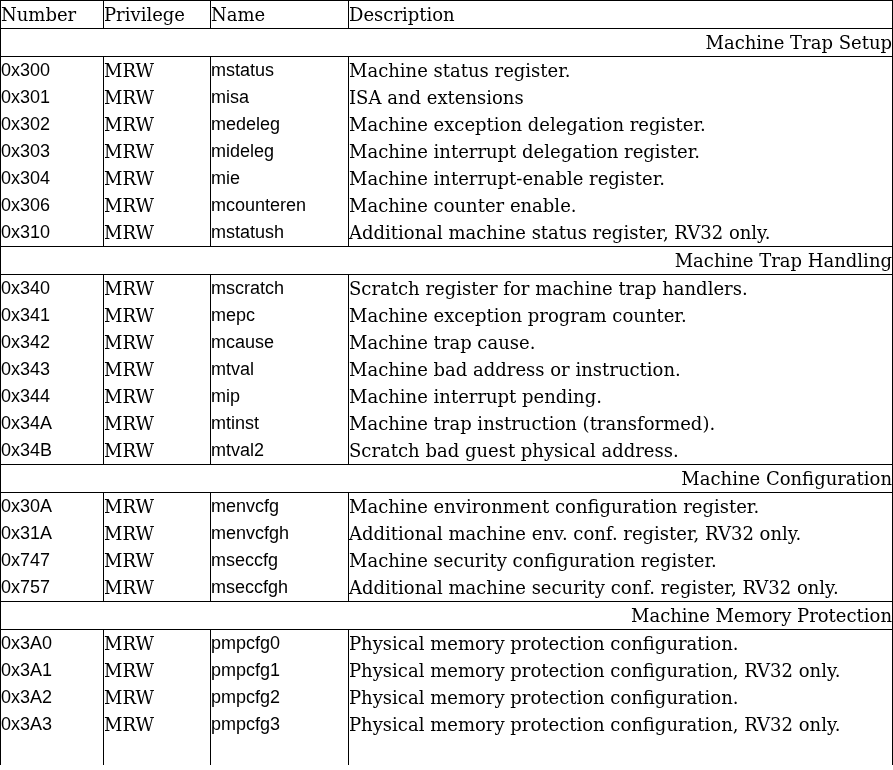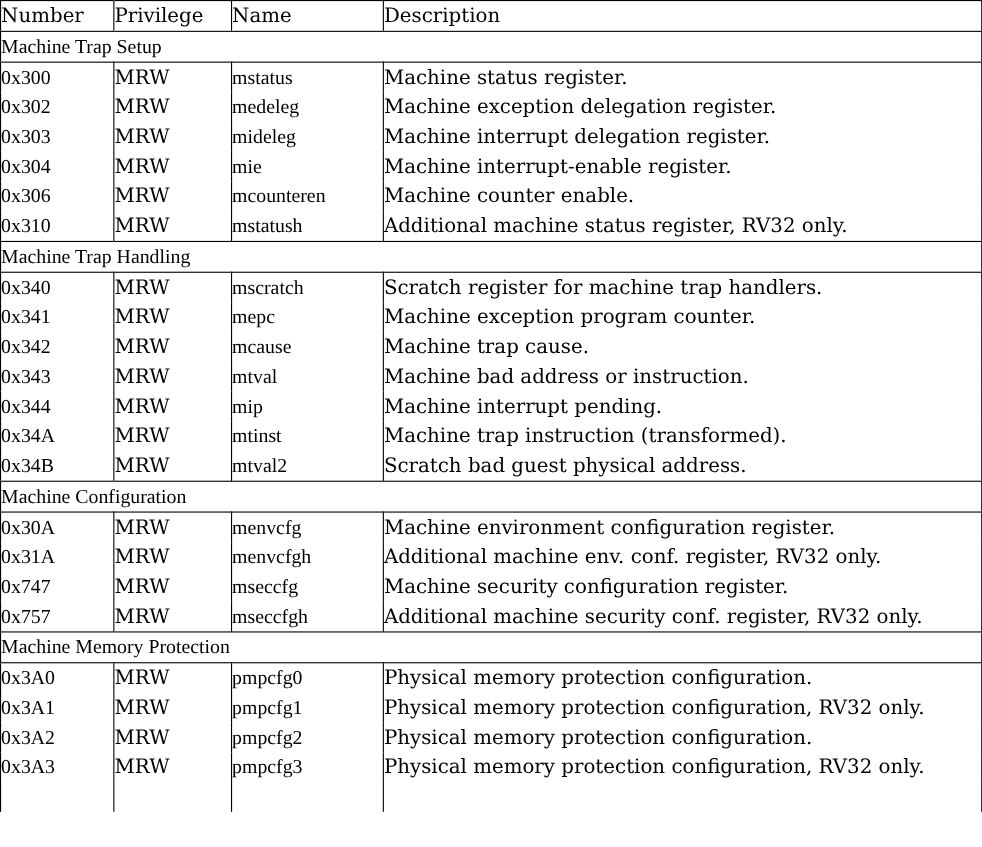--- a/index.html
+++ b/index.html
@@ -41,30 +41,29 @@
     border-left: 1.2px solid #000000;
   }
   
   tr.header-row th {
     border-bottom: 1.5px solid #000000;
     margin-top: 44px;
   }
   tr.section-row td {
     border-top: 1.5px solid #000000;
     border-bottom: 1.5px solid #000000;
-    text-align: left;
-    font-family: Liberation Serif, serif;
+    text-align: right;
   }
   
   .col-number  { padding-left: 15px; }
   .col-priv    { padding-left: 12px; }
   .col-name    { padding-left: 10px; }
   .col-desc    { padding-left: 14px; }
   td.mono {
-    font-family: Liberation Serif, serif;
+    font-family: Liberation Sans, sans-serif;
     font-size: 17px;
   }
   tr.cutoff-row td {
     height: 27px;
   }
   tr.cutoff-row td + td {
     border-left: 1.2px solid #000000;
   }
 </style>
 </head>
@@ -91,20 +90,26 @@
       <td colspan="4">Machine Trap Setup</td>
     </tr>
 
     <tr class="data-row">
       <td class="mono col-number">0x300</td>
       <td class="col-priv">MRW</td>
       <td class="mono col-name">mstatus</td>
       <td class="col-desc">Machine status register.</td>
     </tr>
 
+    <tr class="data-row">
+      <td class="mono col-number">0x301</td>
+      <td class="col-priv">MRW</td>
+      <td class="mono col-name">misa</td>
+      <td class="col-desc">ISA and extensions</td>
+    </tr>
 
     <tr class="data-row">
       <td class="mono col-number">0x302</td>
       <td class="col-priv">MRW</td>
       <td class="mono col-name">medeleg</td>
       <td class="col-desc">Machine exception delegation register.</td>
     </tr>
 
     <tr class="data-row">
       <td class="mono col-number">0x303</td>

